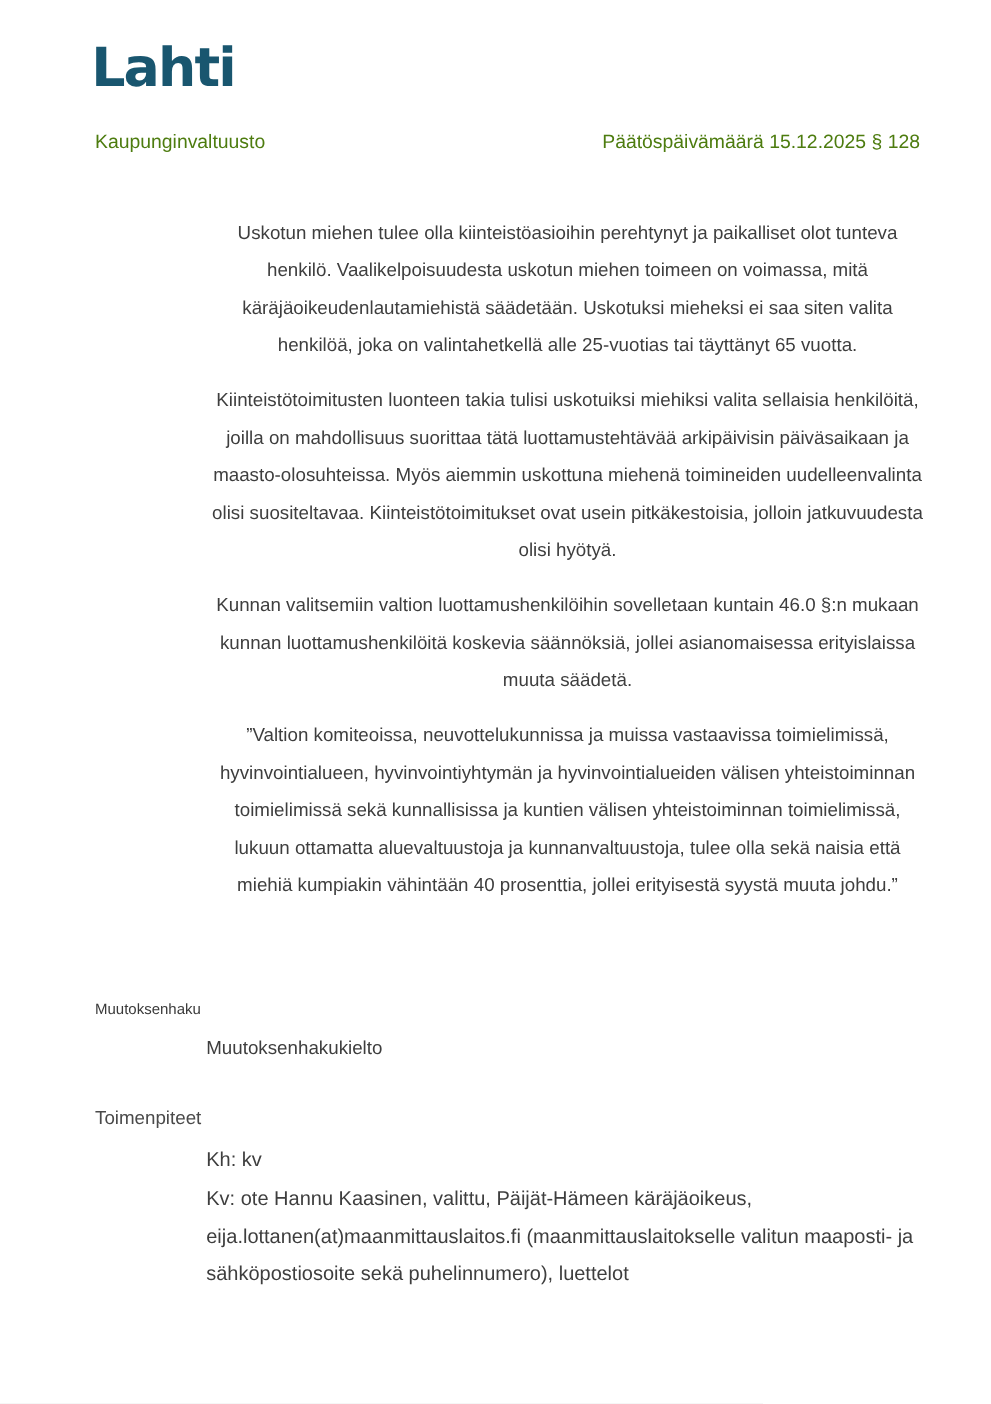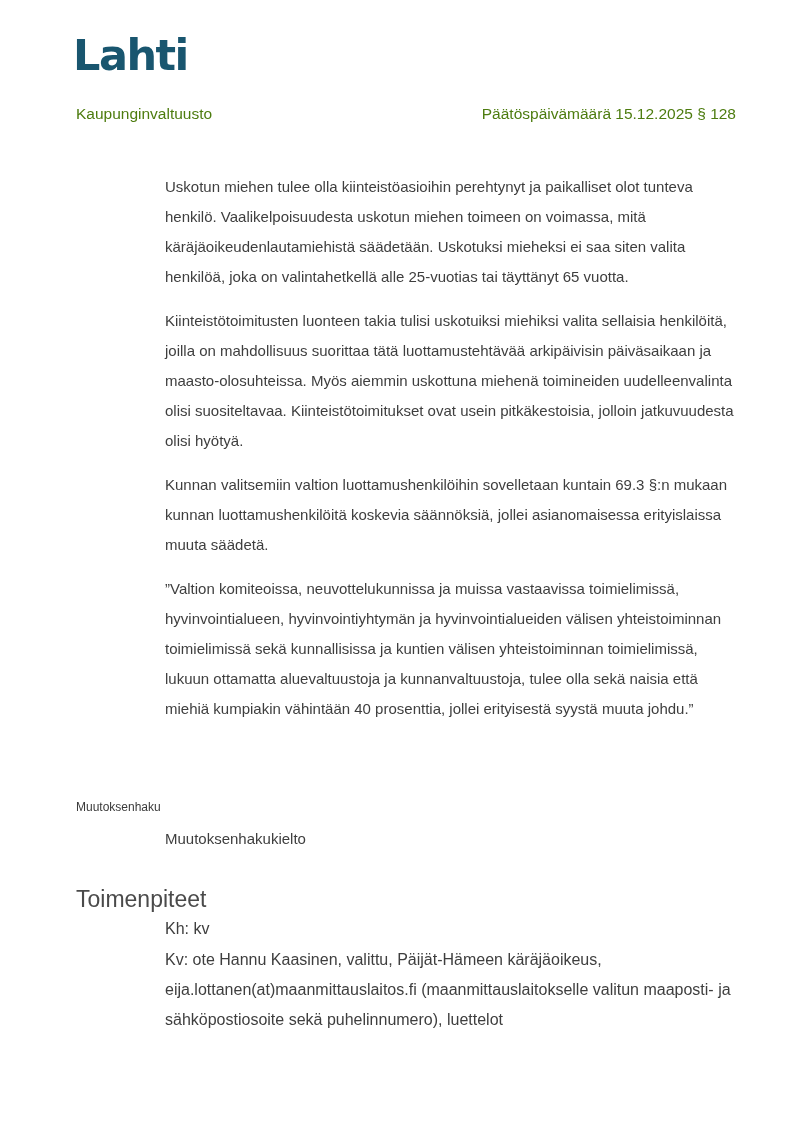--- a/index.html
+++ b/index.html
@@ -38,20 +38,21 @@
     font-size: 15.5px;
     color: #4d7c0f;
   }
   .content {
     position: absolute;
     left: 165px;
     top: 172px;
     width: 578px;
     font-size: 15px;
     line-height: 30px;
+    text-align: center;
   }
   .content p {
     margin: 0 0 14px 0;
   }
   .section-heading {
     position: absolute;
     left: 76px;
     color: #3a3a3a;
   }
   .h-muutoksenhaku {
@@ -59,21 +60,21 @@
     font-size: 12px;
   }
   .c-muutoksenhaku {
     position: absolute;
     left: 165px;
     top: 830px;
     font-size: 15px;
   }
   .h-toimenpiteet {
     top: 886px;
-    font-size: 23px;
+    font-size: 15px;
     color: #4a4a4a;
   }
   .c-toimenpiteet {
     position: absolute;
     left: 165px;
     top: 914px;
     width: 578px;
     font-size: 16px;
     line-height: 30px;
   }
@@ -89,21 +90,21 @@
   <div class="logo">Lahti</div>
 
   <div class="header-row">
     <span>Kaupunginvaltuusto</span>
     <span>Päätöspäivämäärä 15.12.2025 § 128</span>
   </div>
 
   <div class="content">
     <p>Uskotun miehen tulee olla kiinteistöasioihin perehtynyt ja paikalliset olot tunteva henkilö. Vaalikelpoisuudesta uskotun miehen toimeen on voimassa, mitä käräjäoikeudenlautamiehistä säädetään. Uskotuksi mieheksi ei saa siten valita henkilöä, joka on valintahetkellä alle 25-vuotias tai täyttänyt 65 vuotta.</p>
     <p>Kiinteistötoimitusten luonteen takia tulisi uskotuiksi miehiksi valita sellaisia henkilöitä, joilla on mahdollisuus suorittaa tätä luottamustehtävää arkipäivisin päiväsaikaan ja maasto-olosuhteissa. Myös aiemmin uskottuna miehenä toimineiden uudelleenvalinta olisi suositeltavaa. Kiinteistötoimitukset ovat usein pitkäkestoisia, jolloin jatkuvuudesta olisi hyötyä.</p>
-    <p>Kunnan valitsemiin valtion luottamushenkilöihin sovelletaan kuntain 69.3 §:n mukaan kunnan luottamushenkilöitä koskevia säännöksiä, jollei asianomaisessa erityislaissa muuta säädetä.</p>
+    <p>Kunnan valitsemiin valtion luottamushenkilöihin sovelletaan kuntain 46.0 §:n mukaan kunnan luottamushenkilöitä koskevia säännöksiä, jollei asianomaisessa erityislaissa muuta säädetä.</p>
     <p>”Valtion komiteoissa, neuvottelukunnissa ja muissa vastaavissa toimielimissä, hyvinvointialueen, hyvinvointiyhtymän ja hyvinvointialueiden välisen yhteistoiminnan toimielimissä sekä kunnallisissa ja kuntien välisen yhteistoiminnan toimielimissä, lukuun ottamatta aluevaltuustoja ja kunnanvaltuustoja, tulee olla sekä naisia että miehiä kumpiakin vähintään 40 prosenttia, jollei erityisestä syystä muuta johdu.”</p>
   </div>
 
   <div class="section-heading h-muutoksenhaku">Muutoksenhaku</div>
 
   <div class="c-muutoksenhaku">Muutoksenhakukielto</div>
 
   <div class="section-heading h-toimenpiteet">Toimenpiteet</div>
 
   <div class="c-toimenpiteet">

